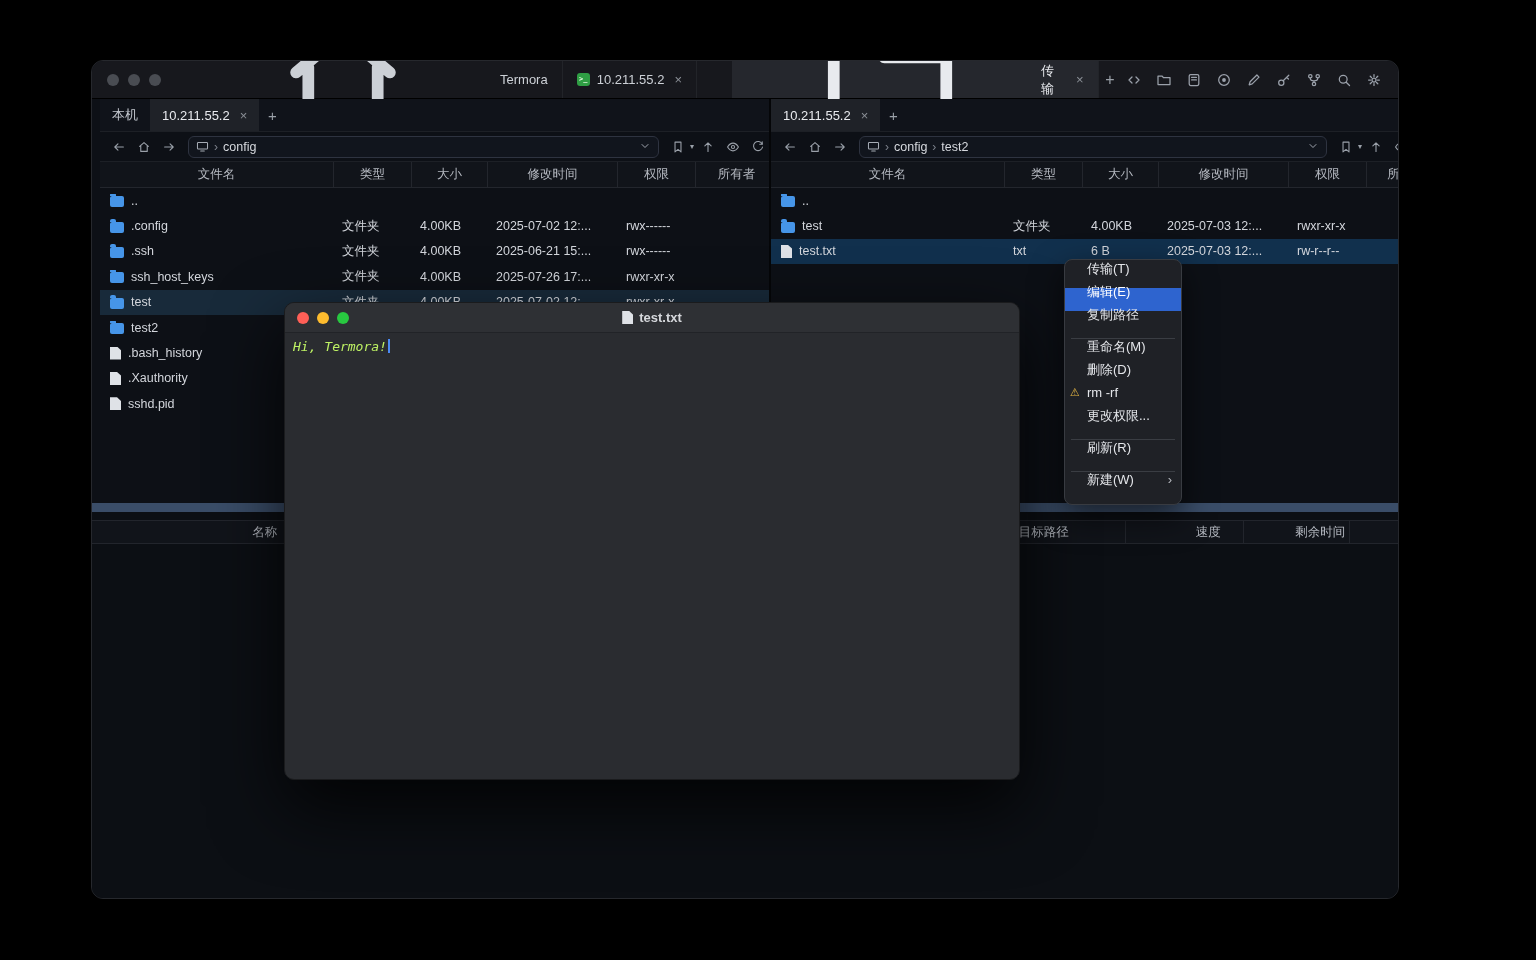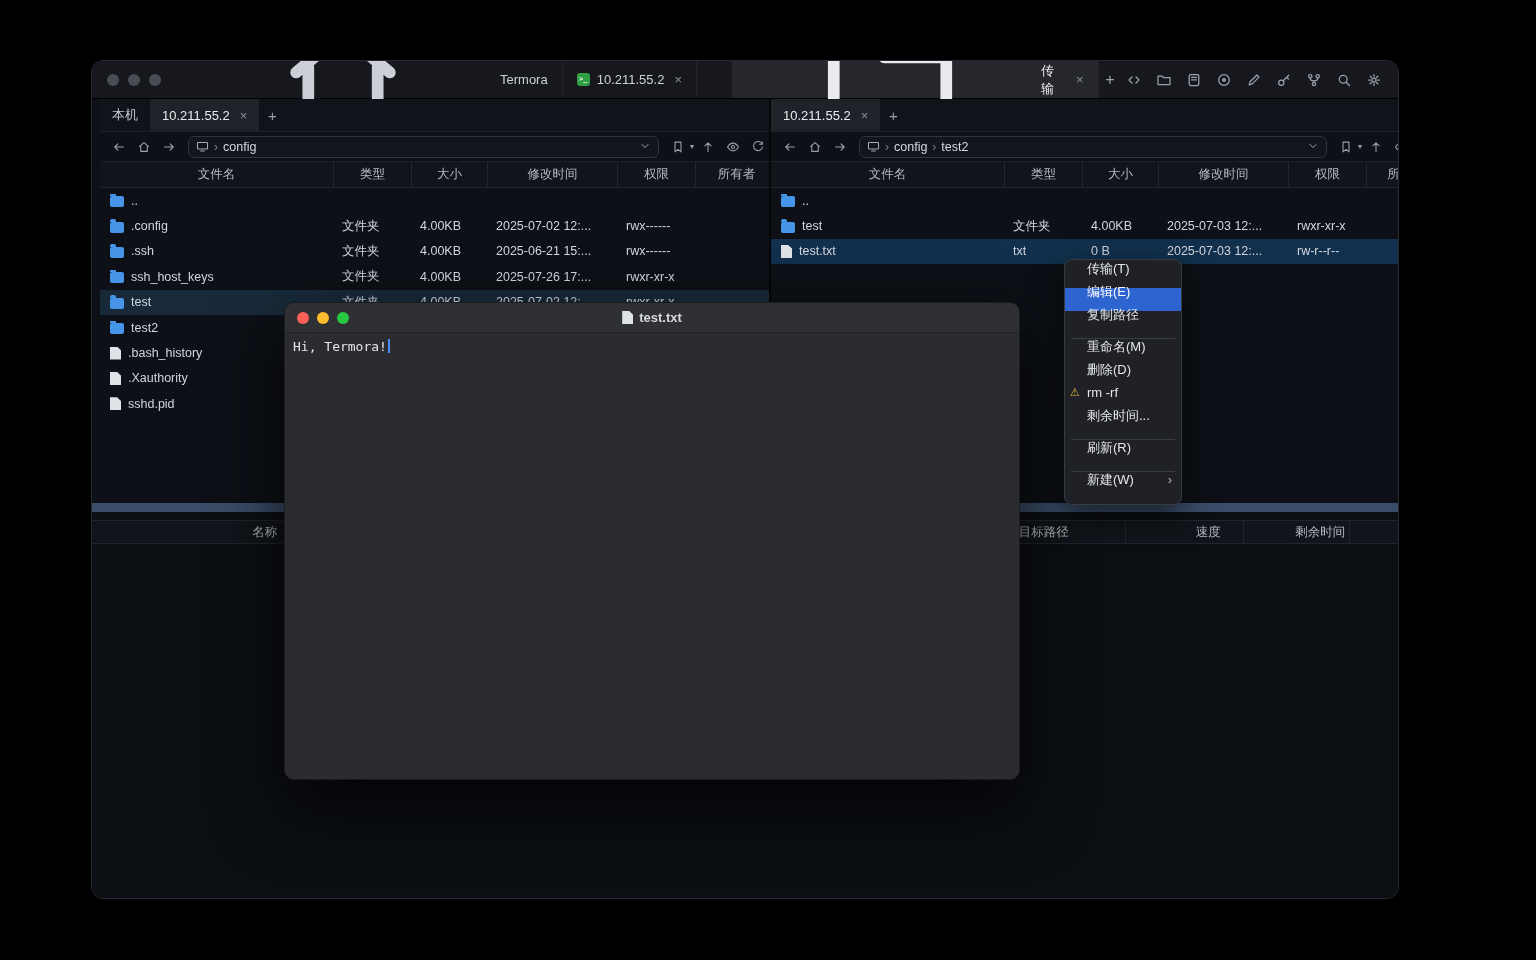--- a/index.html
+++ b/index.html
@@ -112,21 +112,21 @@
             background:#2a2c30; border-radius:10px; overflow:hidden;
             border:1px solid #1a1b1d; box-shadow:0 28px 70px rgba(0,0,0,.8); }
   .etitle { height:30px; background:#2e3034; border-bottom:1px solid #212327;
             display:flex; align-items:center; position:relative; }
   .etraffic { display:flex; gap:8px; padding-left:12px; z-index:2; }
   .edot { width:12px; height:12px; border-radius:50%; }
   .edot.r{background:#ff5f57} .edot.y{background:#febc2e} .edot.g{background:#28c840}
   .ettl { position:absolute; left:0; right:0; display:flex; align-items:center;
           justify-content:center; gap:6px; font-size:13px; font-weight:700; color:#d6d8dc; }
   .econtent { padding:6px 8px; font-family:"DejaVu Sans Mono", monospace;
-              font-size:13px; color:#e5e5e5; }
+              font-size:13px; color:#bef264;font-style:italic; }
   .cursor { display:inline-block; width:2px; height:14px; background:#4b8bf5;
             margin-left:1px; vertical-align:-2px; }
 </style>
 </head>
 <body>
 
 <svg class="defs" aria-hidden="true">
     <defs>
   <symbol id="i-home" viewBox="0 0 16 16">
         <path d="M3 7.2 8 3l5 4.2M4.3 6.6V13h7.4V6.6"></path>
@@ -542,21 +542,21 @@
         <div class="cell w4">2025-07-03 12:...</div>
         <div class="cell w5">rwxr-xr-x</div>
         <div class="cell w6"></div>
       </div>
       <div class="frow sel-r">
         <div class="cell c1 w1">
             <span class="fi file"></span>
             <span>test.txt</span>
           </div>
         <div class="cell w2">txt</div>
-        <div class="cell w3">0 B</div>
+        <div class="cell w3">6 B</div>
         <div class="cell w4">2025-07-03 12:...</div>
         <div class="cell w5">rw-r--r--</div>
         <div class="cell w6"></div>
       </div>
     </div>
   </div>
 
   <div class="splitter"></div>
 
   <div class="transfer">
@@ -592,21 +592,21 @@
     <div class="mi">传输(T)</div>
     <div class="mi hl">编辑(E)</div>
     <div class="mi">复制路径</div>
     <div class="msep"></div>
     <div class="mi">重命名(M)</div>
     <div class="mi">删除(D)</div>
     <div class="mi">
       <span class="warn">⚠</span>
       <span>rm -rf</span>
     </div>
-    <div class="mi">剩余时间...</div>
+    <div class="mi">更改权限...</div>
     <div class="msep"></div>
     <div class="mi">刷新(R)</div>
     <div class="msep"></div>
     <div class="mi">
       <span>新建(W)</span>
       <span class="sub">›</span>
     </div>
   </div>
 
 </div>

